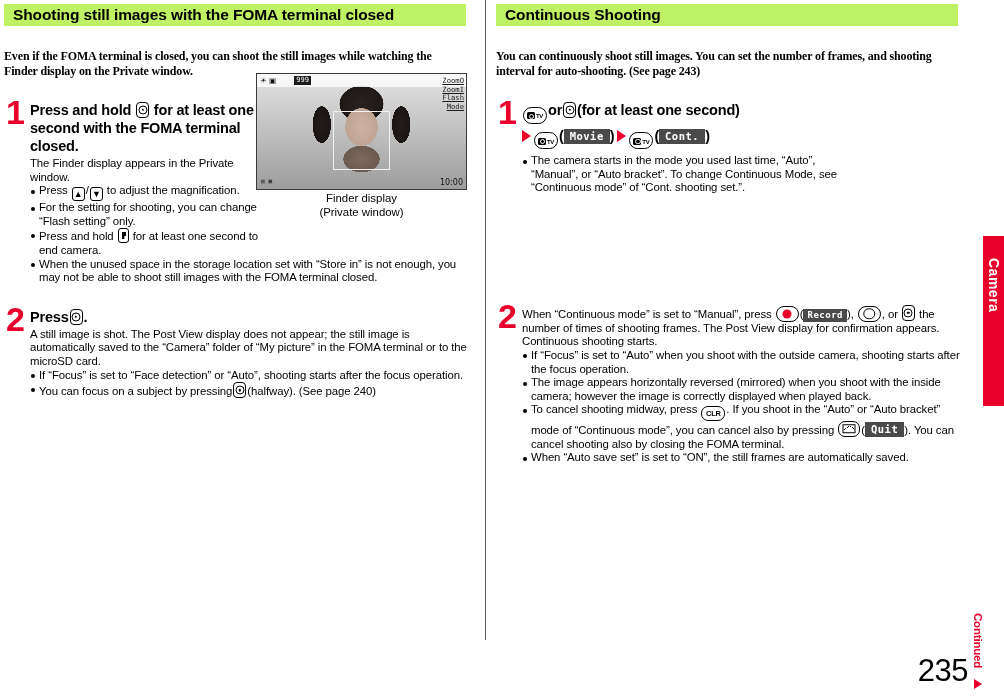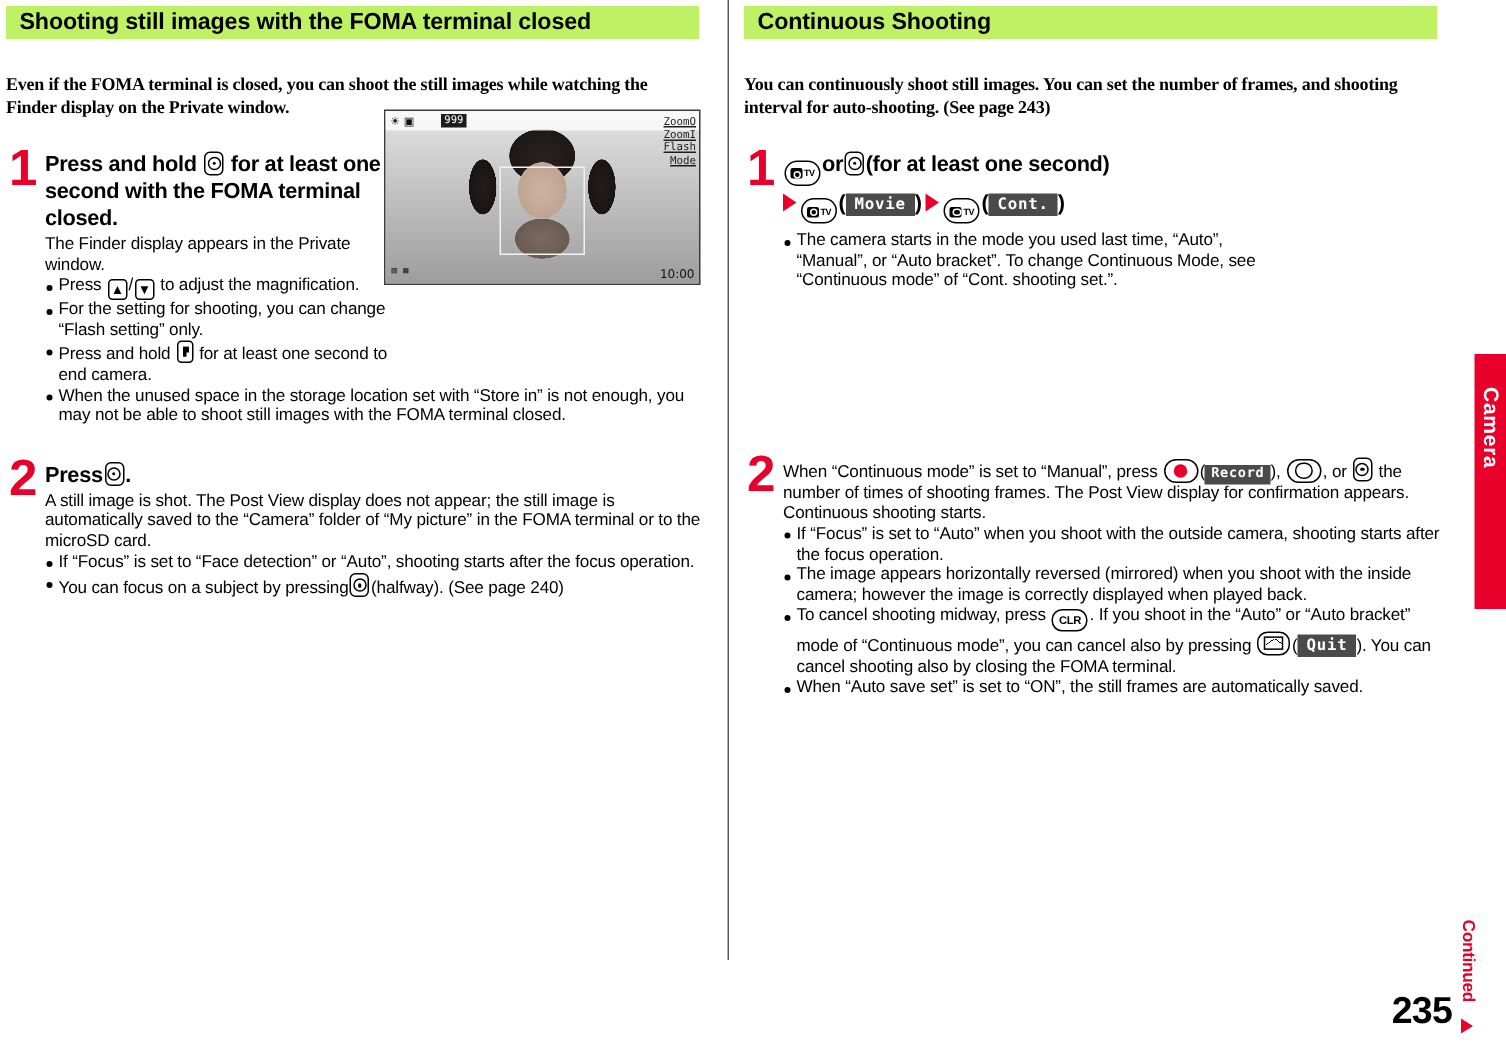--- a/index.html
+++ b/index.html
@@ -349,21 +349,21 @@
     font-size: 14px;
     font-weight: bold;
     writing-mode: vertical-rl;
     text-orientation: mixed;
     margin: 22px 0 0 3px;
     letter-spacing: 0.5px;
   }
   
   .pagenum {
     position: absolute; right: 36px; bottom: 8px;
-    font-size: 25px; font-weight: bold;
+    font-size: 31px; font-weight: normal;
     letter-spacing: -0.5px;
   }
   .continued {
     position: absolute; right: 6px; bottom: 10px;
     height: 74px; width: 26px;
   }
   .continued .txt {
     color: #e8002a;
     font-size: 11.5px;
     font-weight: bold;
@@ -450,20 +450,24 @@
         </div>
         <div class="pw-right">
           <div>ZoomO</div>
           <div>ZoomI</div>
           <div>Flash</div>
           <div>Mode</div>
         </div>
         <div class="pw-mini">▧▦</div>
         <div class="pw-clock">10:00</div>
       </div>
+      <div class="fig-cap">
+        <div>Finder display</div>
+        <div>(Private window)</div>
+      </div>
     </div>
   </div>
 
   <div class="col-right">
 
     <div class="sec-head">Continuous Shooting</div>
 
     <div class="lead">You can continuously shoot still images. You can set the number of frames, and shooting interval for auto-shooting. (See page 243)</div>
 
     <div class="step">

